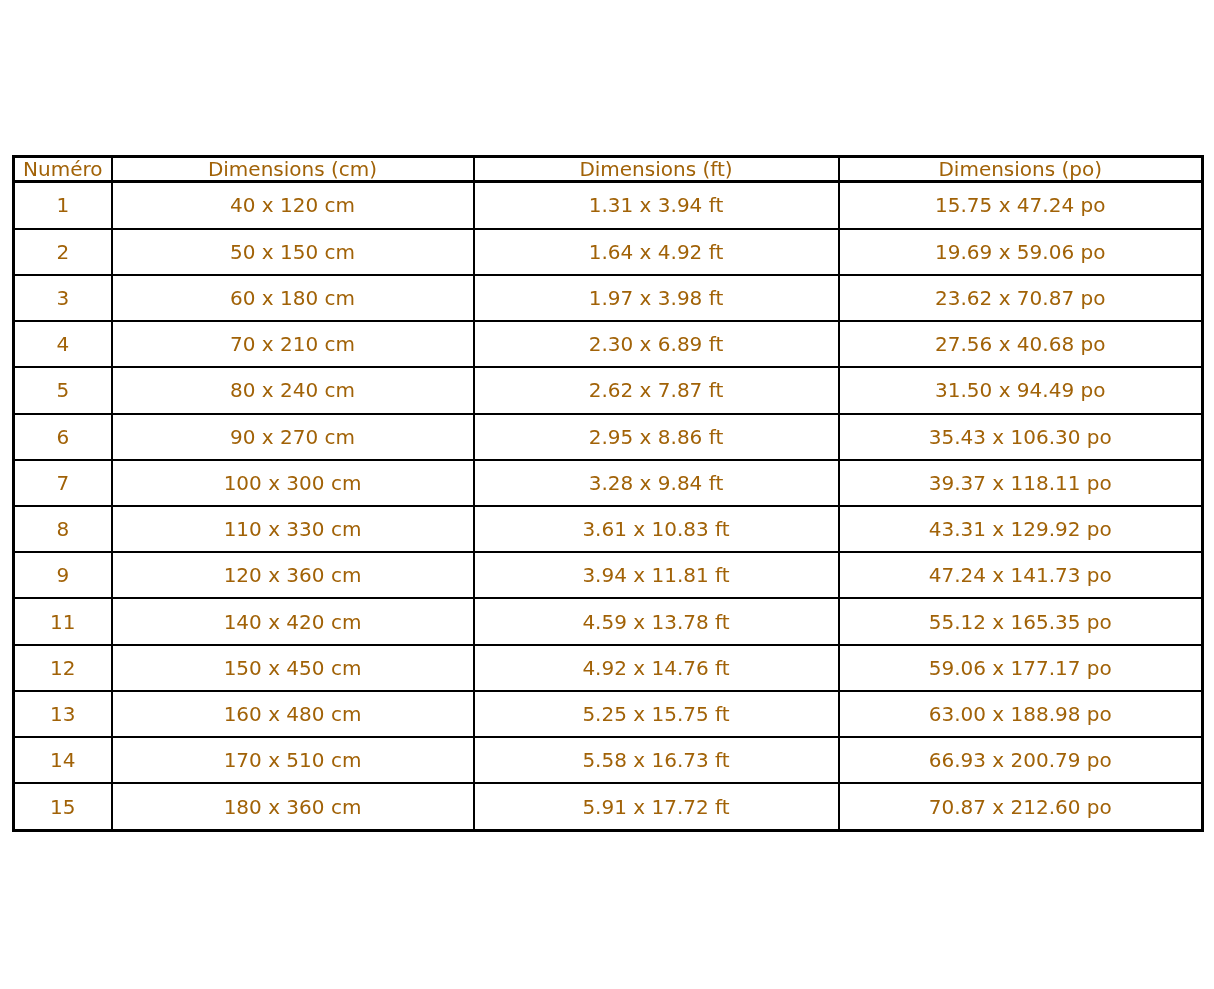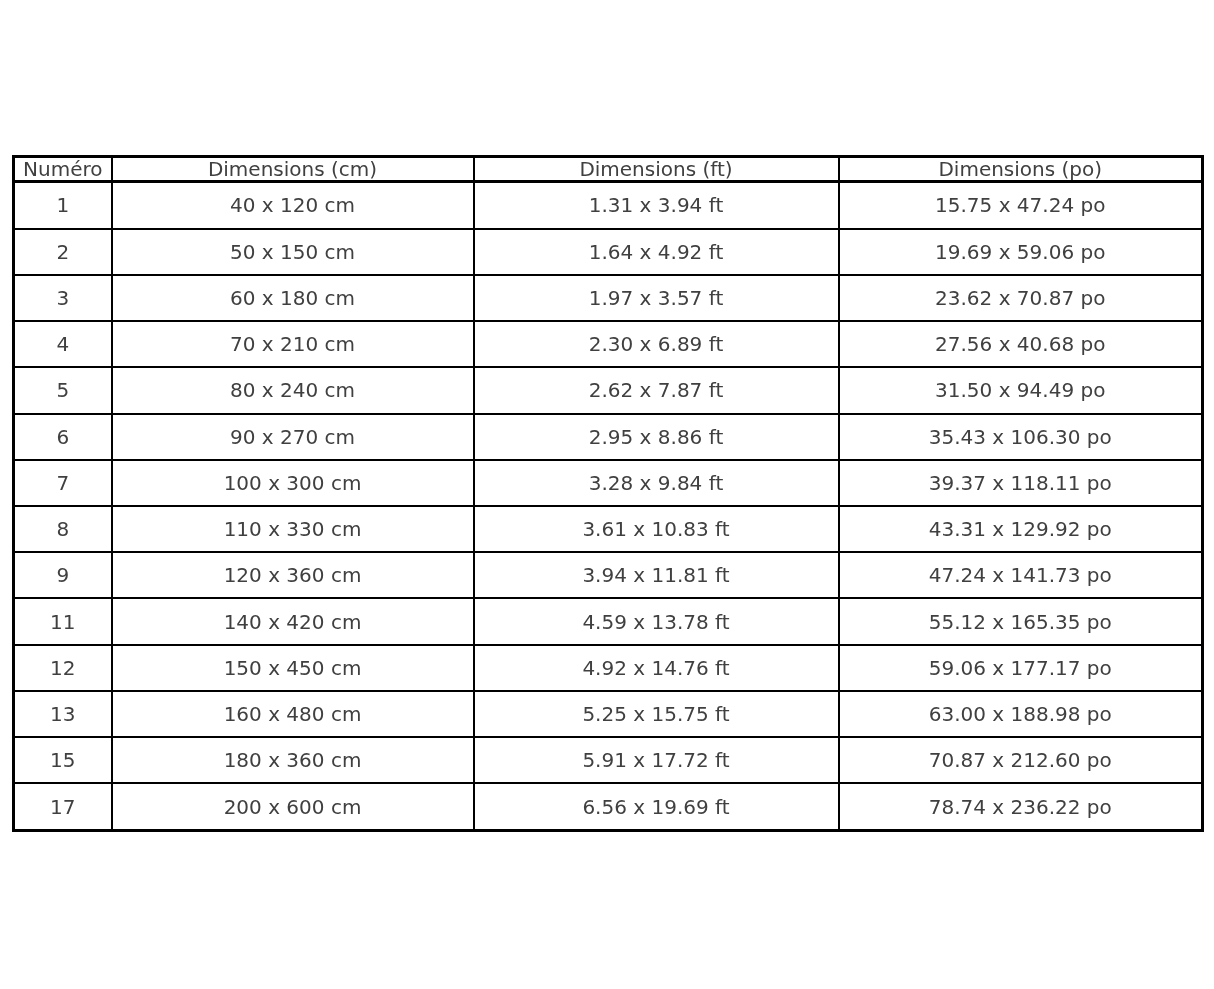--- a/index.html
+++ b/index.html
@@ -17,21 +17,21 @@
   }
   table.dim-table {
     position: absolute;
     left: 12px;
     top: 155px;
     width: 1189px;
     height: 677px;
     border-collapse: collapse;
     table-layout: fixed;
     background: #ffffff;
-    color: #404040;
+    color: #a16207;
     border: 3px solid #000000;
   }
   table.dim-table th,
   table.dim-table td {
     border: 2px solid #000000;
     font-size: 20px;
     font-weight: 400;
     text-align: center;
     vertical-align: middle;
     padding: 0;
@@ -71,21 +71,21 @@
         </tr>
         <tr>
           <td>2</td>
           <td>50 x 150 cm</td>
           <td>1.64 x 4.92 ft</td>
           <td>19.69 x 59.06 po</td>
         </tr>
         <tr>
           <td>3</td>
           <td>60 x 180 cm</td>
-          <td>1.97 x 3.57 ft</td>
+          <td>1.97 x 3.98 ft</td>
           <td>23.62 x 70.87 po</td>
         </tr>
         <tr>
           <td>4</td>
           <td>70 x 210 cm</td>
           <td>2.30 x 6.89 ft</td>
           <td>27.56 x 40.68 po</td>
         </tr>
         <tr>
           <td>5</td>
@@ -129,26 +129,26 @@
           <td>4.92 x 14.76 ft</td>
           <td>59.06 x 177.17 po</td>
         </tr>
         <tr>
           <td>13</td>
           <td>160 x 480 cm</td>
           <td>5.25 x 15.75 ft</td>
           <td>63.00 x 188.98 po</td>
         </tr>
         <tr>
+          <td>14</td>
+          <td>170 x 510 cm</td>
+          <td>5.58 x 16.73 ft</td>
+          <td>66.93 x 200.79 po</td>
+        </tr>
+        <tr>
           <td>15</td>
           <td>180 x 360 cm</td>
           <td>5.91 x 17.72 ft</td>
           <td>70.87 x 212.60 po</td>
-        </tr>
-        <tr>
-          <td>17</td>
-          <td>200 x 600 cm</td>
-          <td>6.56 x 19.69 ft</td>
-          <td>78.74 x 236.22 po</td>
         </tr>
       </tbody>
   </table>
 </div>
 
 </body></html>

